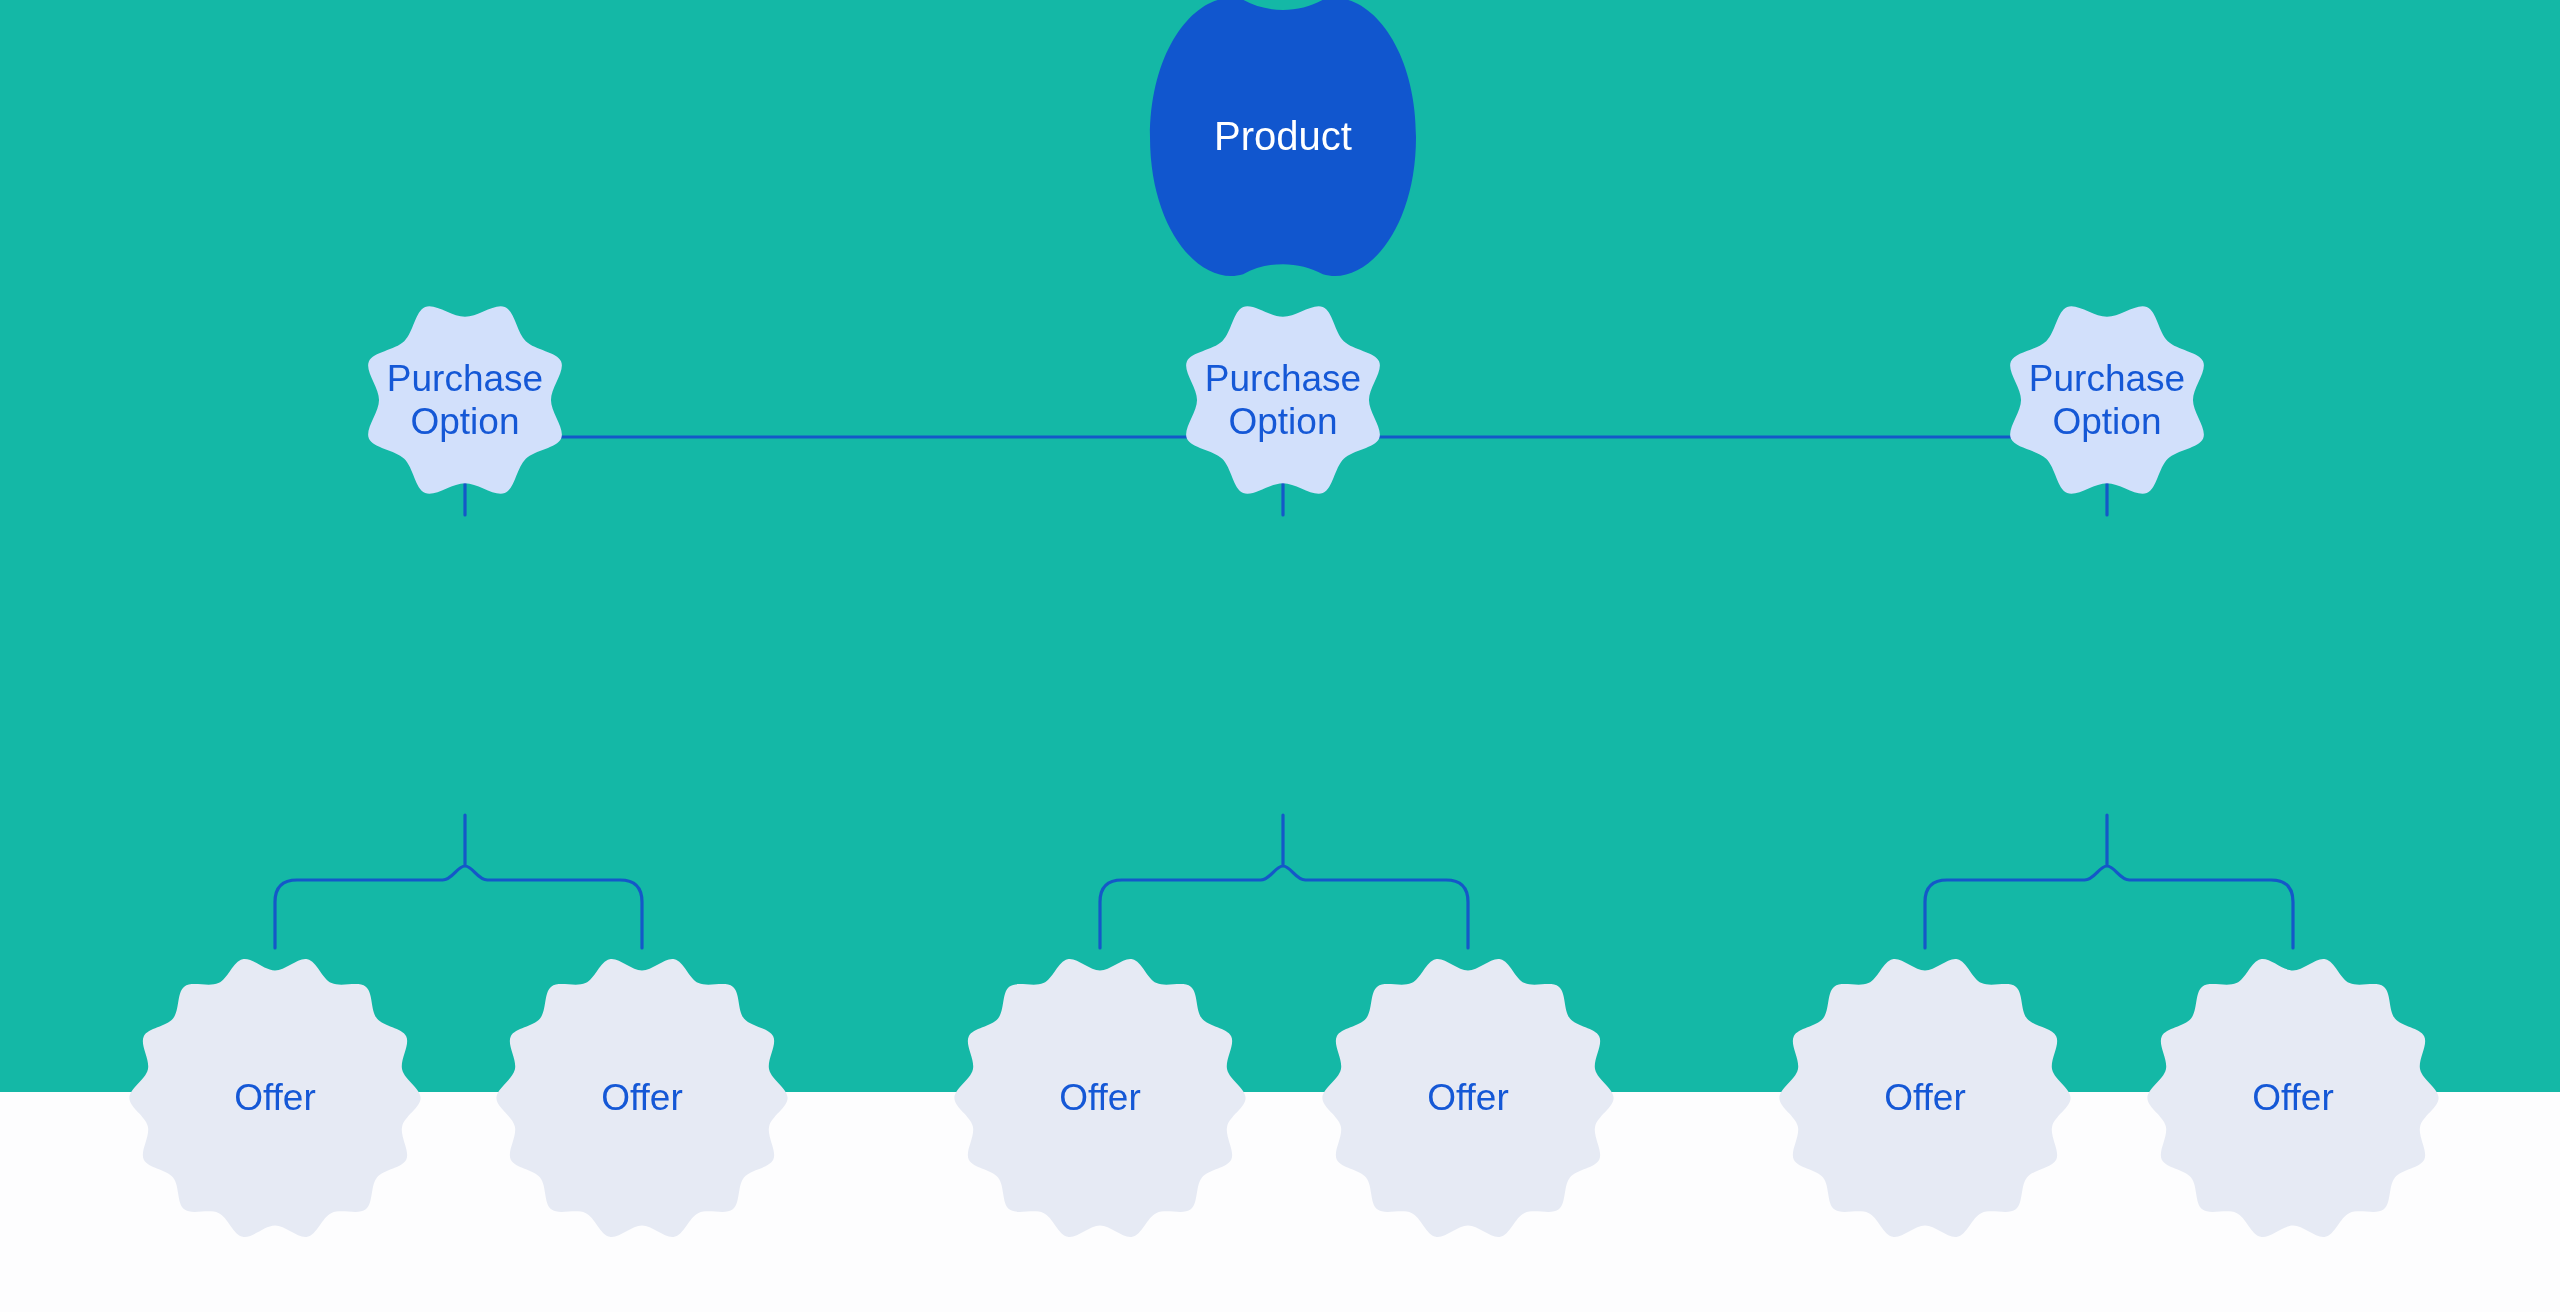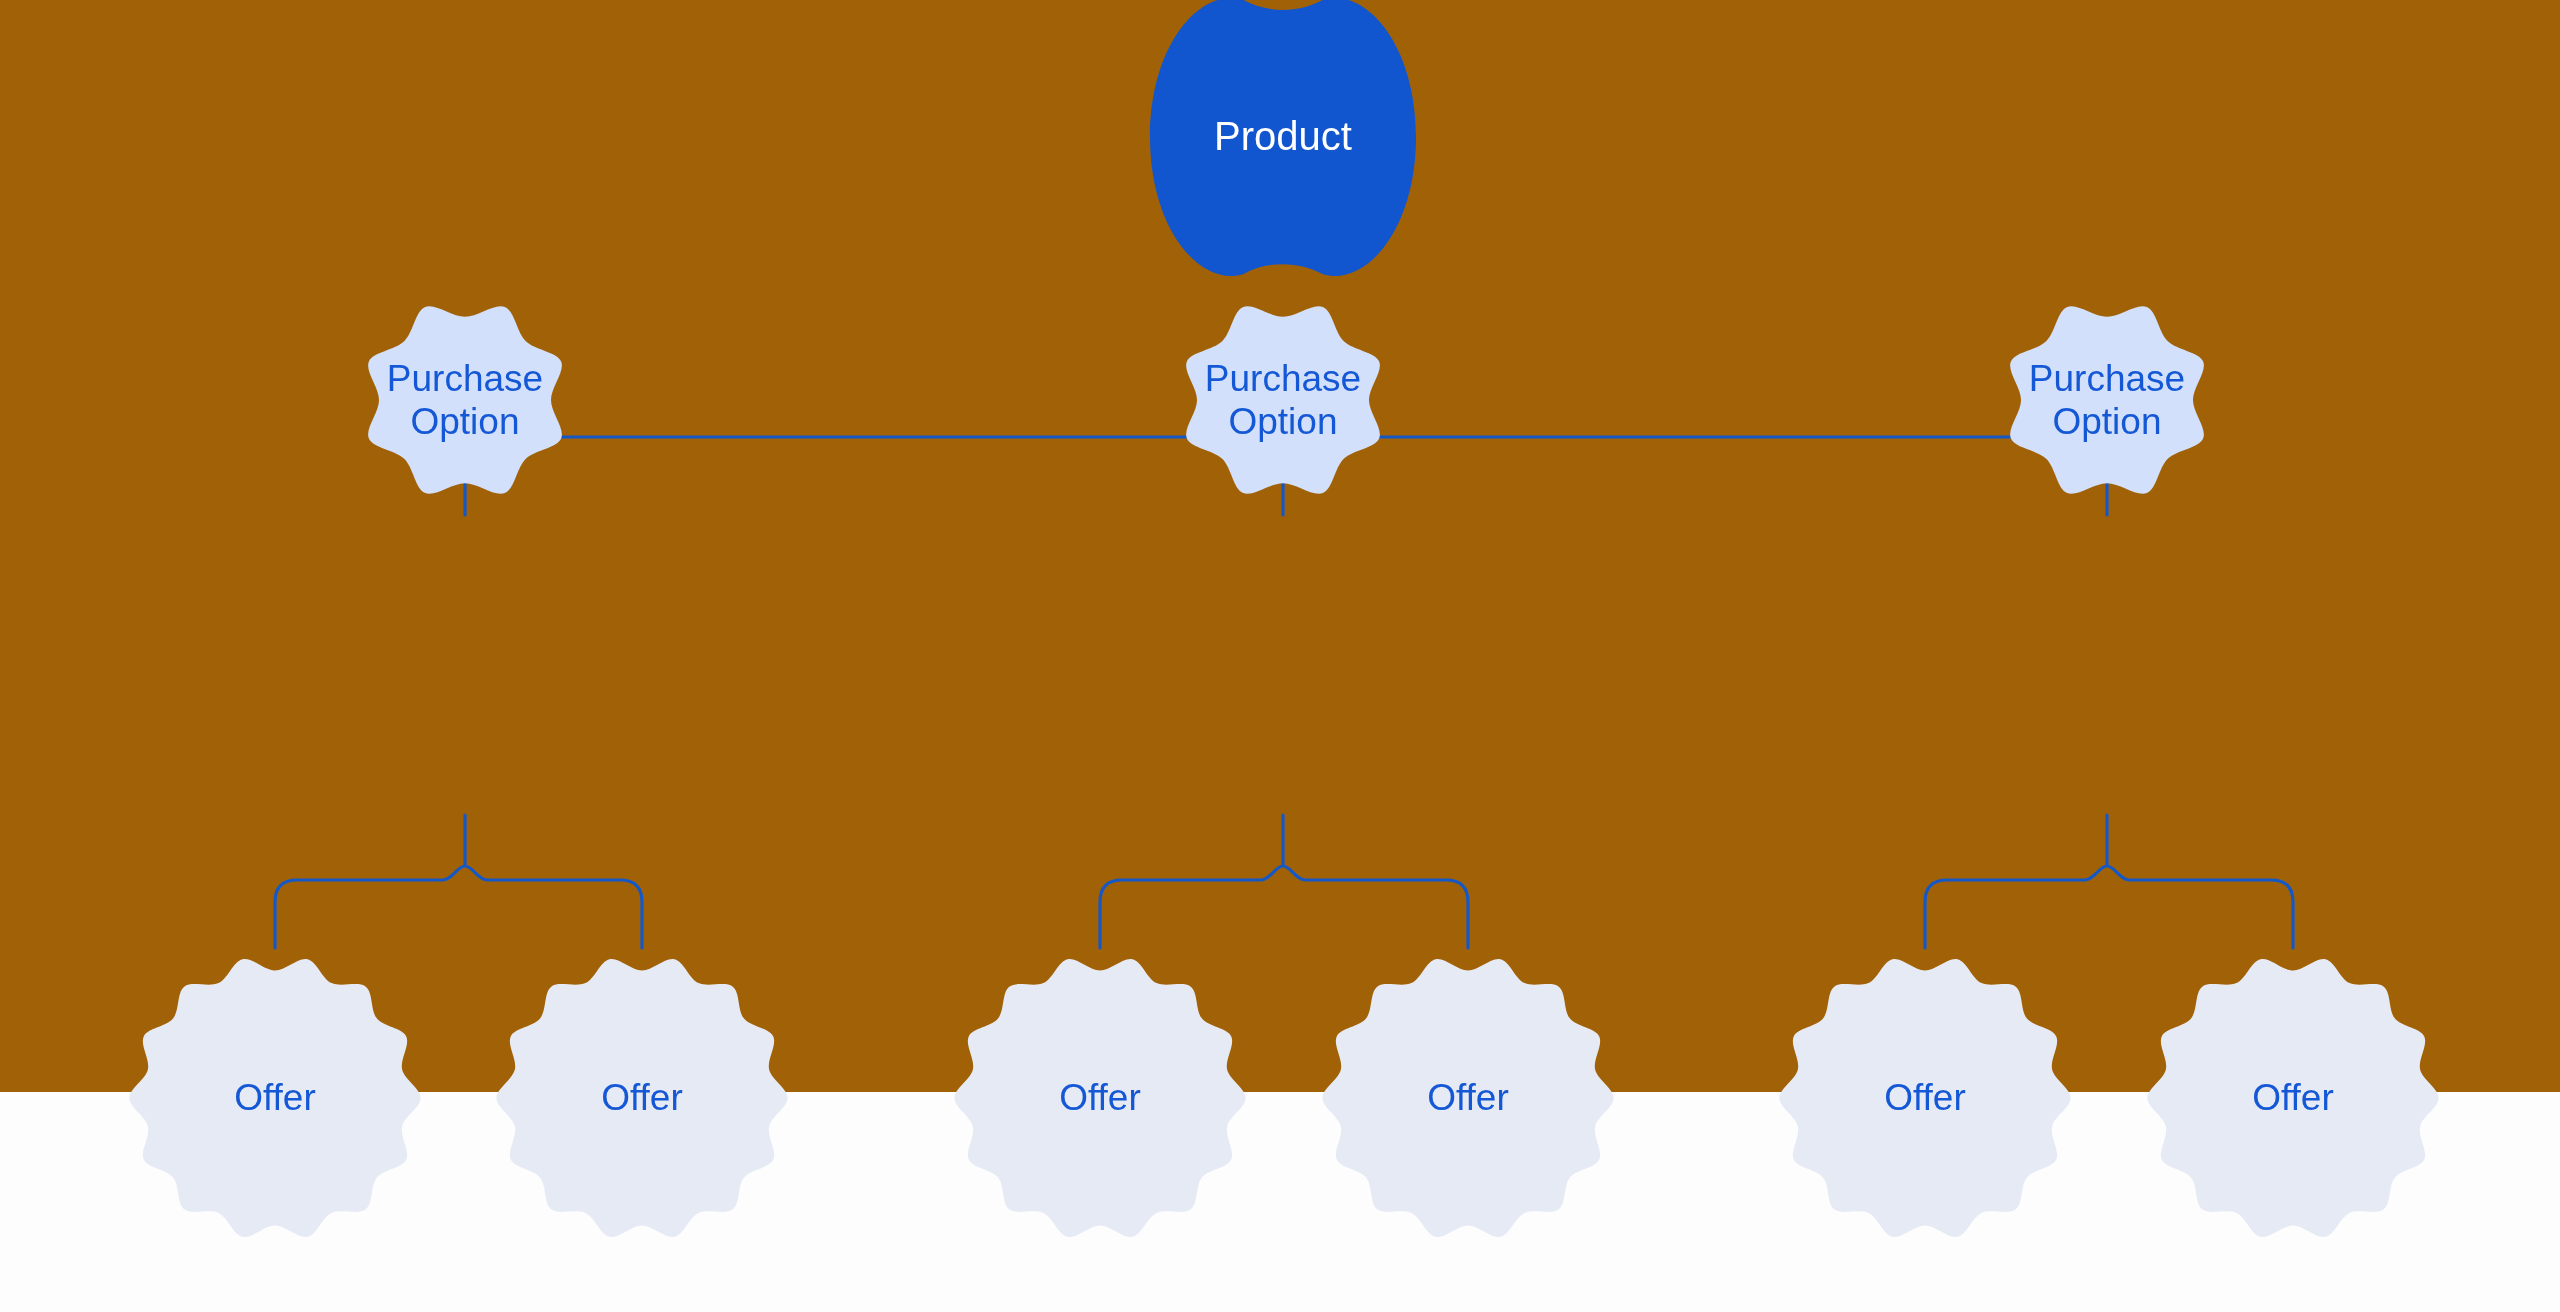--- a/index.html
+++ b/index.html
@@ -11,21 +11,21 @@
     width: 2560px;
     height: 1312px;
     background: #fdfdfe;
     font-family: "Liberation Sans", sans-serif;
     overflow: hidden;
   }
   #diagram-root {
     position: relative;
     width: 2560px;
     height: 1092px;
-    background: #a16207;
+    background: #14b8a6;
   }
   #tree-svg {
     position: absolute;
     left: 0;
     top: 0;
     width: 2560px;
     height: 1312px;
     display: block;
   }
   .node-label {

